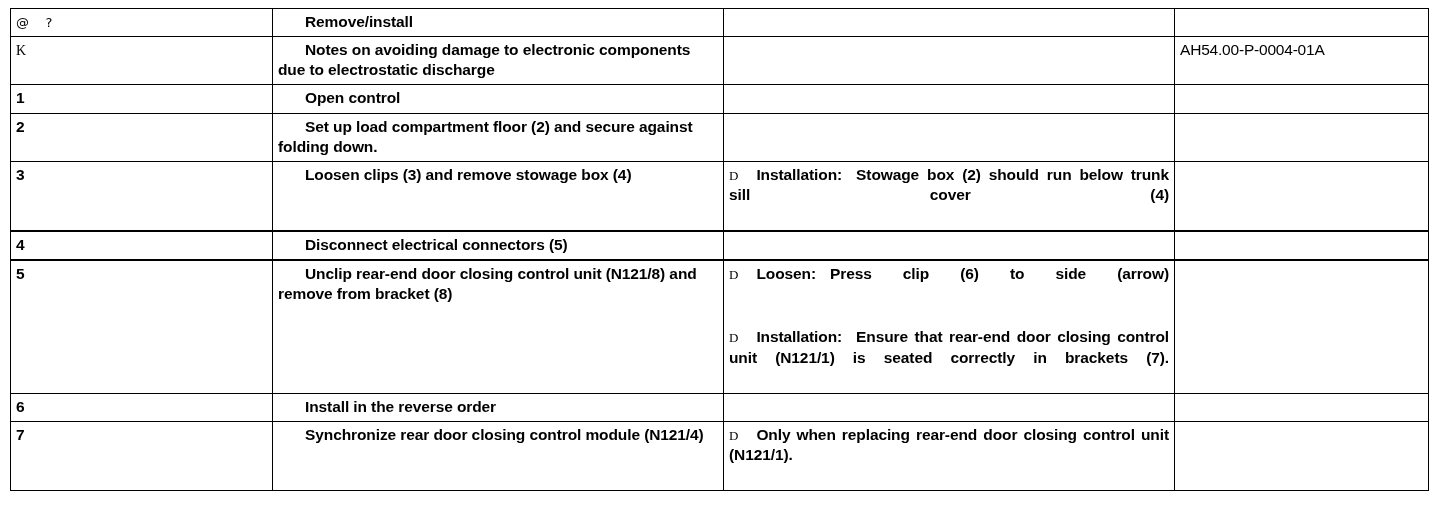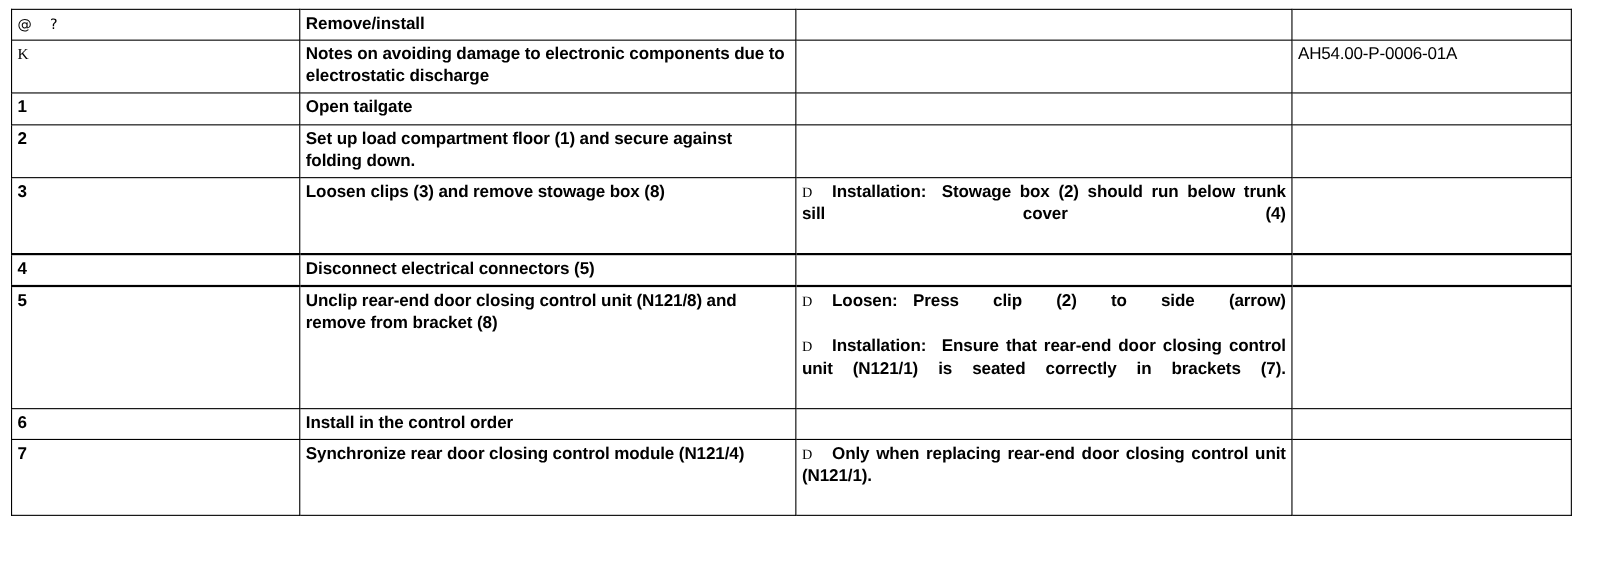--- a/index.html
+++ b/index.html
@@ -53,20 +53,21 @@
   tr.heavy-bottom > td { border-bottom-width: 2px; }
 
   .cell-step {
     font-weight: bold;
     font-size: 15.5px;
     white-space: pre;
   }
 
   .cell-op {
     font-weight: bold;
+    margin-left: 27px;
   }
 
   .cell-ref {
     font-weight: normal;
     font-size: 15.5px;
     letter-spacing: -0.2px;
   }
 
   
   .sym-row {
@@ -86,20 +87,21 @@
   
   .note {
     display: block;
     text-align: justify;
     text-justify: inter-word;
     font-weight: bold;
     font-size: 15.5px;
     line-height: 1.32;
   }
   .note + .note {
+    margin-top: 22px;
   }
   .note .dingbat {
     font-family: "Liberation Serif", serif;
     font-weight: normal;
     font-size: 13px;
     letter-spacing: 0;
   }
   .note .gap-sm { display: inline-block; width: 18px; }
   .note .gap-md { display: inline-block; width: 14px; }
   .note .lead { font-weight: bold; }
@@ -128,60 +130,60 @@
         <tr>
           <td><span class="sym-row">@    ?</span></td>
           <td><span class="cell-op">Remove/install</span></td>
           <td></td>
           <td><span class="cell-ref"></span></td>
         </tr>
         <tr>
           <td><span class="sym-k">K</span></td>
           <td><span class="cell-op">Notes on avoiding damage to electronic components due to electrostatic discharge</span></td>
           <td></td>
-          <td><span class="cell-ref">AH54.00-P-0006-01A</span></td>
+          <td><span class="cell-ref">AH54.00-P-0004-01A</span></td>
         </tr>
         <tr>
           <td><span class="cell-step">1</span></td>
-          <td><span class="cell-op">Open tailgate</span></td>
+          <td><span class="cell-op">Open control</span></td>
           <td></td>
           <td><span class="cell-ref"></span></td>
         </tr>
         <tr>
           <td><span class="cell-step">2</span></td>
-          <td><span class="cell-op">Set up load compartment floor (1) and secure against folding down.</span></td>
+          <td><span class="cell-op">Set up load compartment floor (2) and secure against folding down.</span></td>
           <td></td>
           <td><span class="cell-ref"></span></td>
         </tr>
         <tr>
           <td><span class="cell-step">3</span></td>
-          <td><span class="cell-op">Loosen clips (3) and remove stowage box (8)</span></td>
+          <td><span class="cell-op">Loosen clips (3) and remove stowage box (4)</span></td>
           <td>
             <span class="note"><span class="dingbat">D</span><span class="gap-sm"></span><span class="lead">Installation:</span><span class="gap-md"></span><span>Stowage box (2) should run below trunk sill cover (4)</span></span>
           </td>
           <td><span class="cell-ref"></span></td>
         </tr>
         <tr class="heavy-top heavy-bottom">
           <td><span class="cell-step">4</span></td>
           <td><span class="cell-op">Disconnect electrical connectors (5)</span></td>
           <td></td>
           <td><span class="cell-ref"></span></td>
         </tr>
         <tr>
           <td><span class="cell-step">5</span></td>
           <td><span class="cell-op">Unclip rear-end door closing control unit (N121/8) and remove from bracket (8)</span></td>
           <td>
-            <span class="note"><span class="dingbat">D</span><span class="gap-sm"></span><span class="lead">Loosen:</span><span class="gap-md"></span><span>Press clip  (2) to side  (arrow)</span></span>
+            <span class="note"><span class="dingbat">D</span><span class="gap-sm"></span><span class="lead">Loosen:</span><span class="gap-md"></span><span>Press clip  (6) to side  (arrow)</span></span>
             <span class="note"><span class="dingbat">D</span><span class="gap-sm"></span><span class="lead">Installation:</span><span class="gap-md"></span><span>Ensure that rear-end door closing control unit (N121/1) is seated correctly in brackets (7).</span></span>
           </td>
           <td><span class="cell-ref"></span></td>
         </tr>
         <tr>
           <td><span class="cell-step">6</span></td>
-          <td><span class="cell-op">Install in the control order</span></td>
+          <td><span class="cell-op">Install in the reverse order</span></td>
           <td></td>
           <td><span class="cell-ref"></span></td>
         </tr>
         <tr>
           <td><span class="cell-step">7</span></td>
           <td><span class="cell-op">Synchronize rear door closing control module (N121/4)</span></td>
           <td>
             <span class="note"><span class="dingbat">D</span><span class="gap-sm"></span><span>Only when  replacing  rear-end door closing control unit (N121/1).</span></span>
           </td>
           <td><span class="cell-ref"></span></td>

